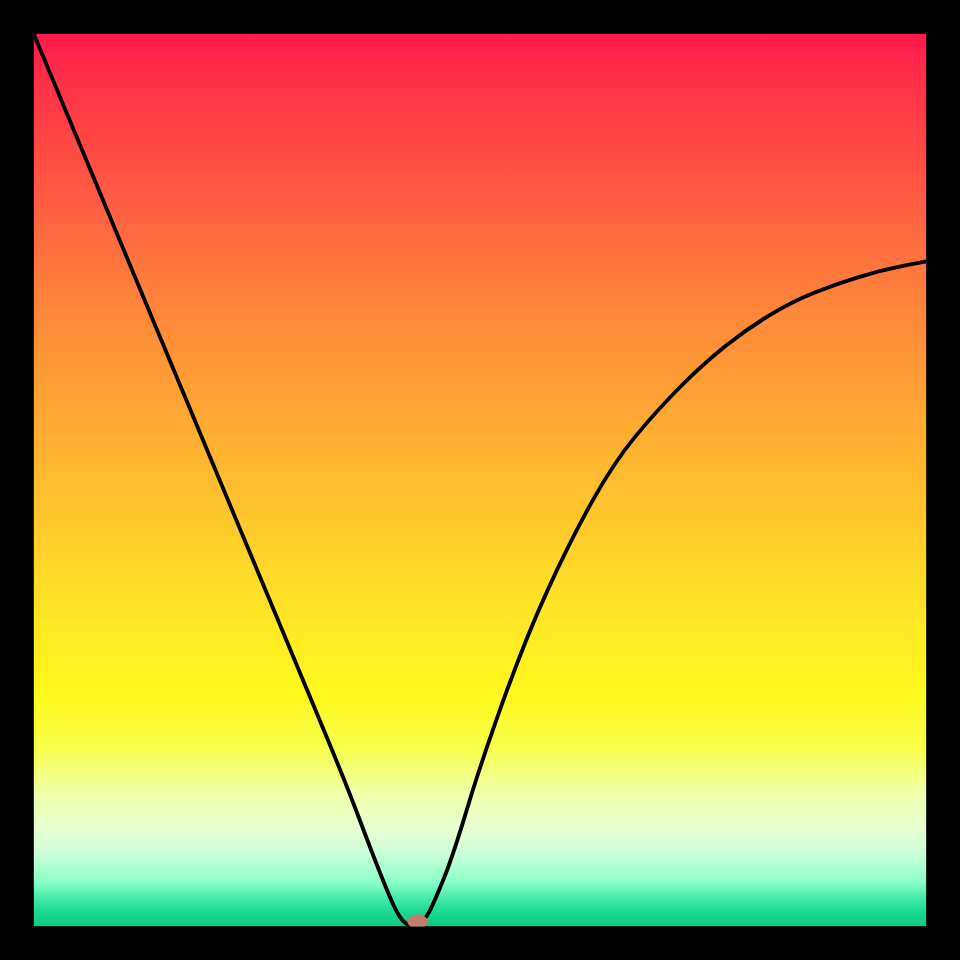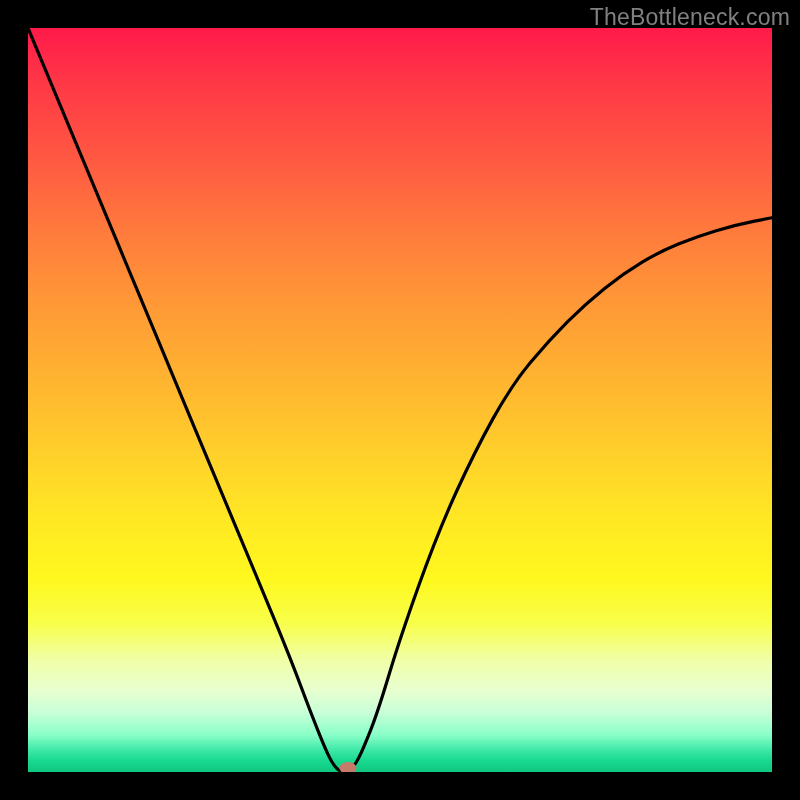--- a/index.html
+++ b/index.html
@@ -75,21 +75,20 @@
     border-radius: 50%;
     background: #c57a6a;
     z-index: 4;
     transform: translate(-50%, -50%);
   }
 </style>
 </head>
 <body>
 
 <div class="frame">
-  <div class="watermark">TheBottleneck.com</div>
   <div class="plot-area">
     <div class="gradient"></div>
     <svg class="curve" viewBox="0 0 744 744" preserveAspectRatio="none">
       <path id="curve-path" fill="none" stroke="#000" stroke-width="3.2" stroke-linecap="round" stroke-linejoin="round" d="M 0.00 0.00 Q 0.00 0.00 18.60 44.64 Q 37.20 89.28 55.80 133.92 Q 74.40 178.56 93.00 223.20 Q 111.60 267.84 130.20 312.48 Q 148.80 357.12 167.40 401.76 Q 186.00 446.40 204.60 491.04 Q 223.20 535.68 241.80 580.32 Q 260.40 624.96 271.56 654.72 Q 282.72 684.48 290.16 703.08 Q 297.60 721.68 301.32 729.12 Q 305.04 736.56 308.76 740.28 Q 312.48 744.00 316.20 744.00 Q 319.92 744.00 323.64 740.28 Q 327.36 736.56 331.08 729.12 Q 334.80 721.68 342.24 703.08 Q 349.68 684.48 360.84 647.28 Q 372.00 610.08 390.60 558.00 Q 409.20 505.92 427.80 465.00 Q 446.40 424.08 465.00 390.60 Q 483.60 357.12 502.20 334.80 Q 520.80 312.48 539.40 293.88 Q 558.00 275.28 576.60 260.40 Q 595.20 245.52 613.80 234.36 Q 632.40 223.20 651.00 215.76 Q 669.60 208.32 688.20 202.74 Q 706.80 197.16 725.40 193.44 T 744.00 189.72"></path>
     </svg>
     <div class="marker" id="marker" style="left: 319.92px; top: 740.28px;"></div>
   </div>
 </div>
 
 </body></html>

